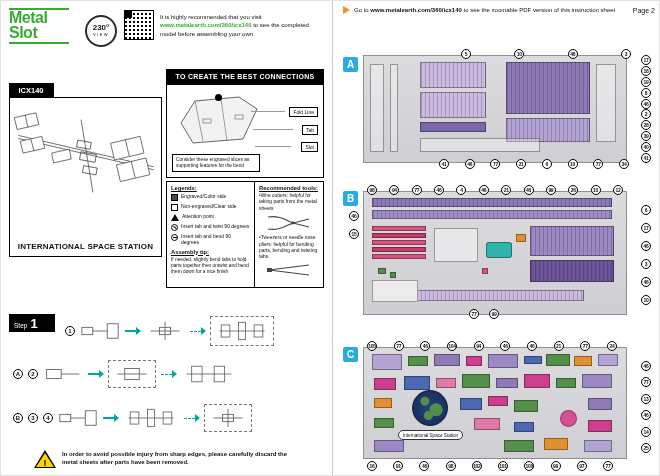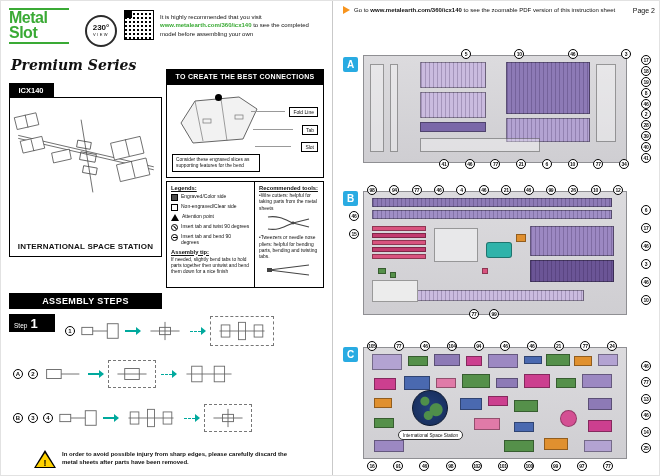--- a/index.html
+++ b/index.html
@@ -119,21 +119,20 @@
     </div>
 
     <div class="qr"></div>
 
     <div class="visit">
       <span>It is highly recommended that you visit</span>
       <span class="url">www.metalearth.com/360/icx140</span>
       <span>to see the completed model before assembling your own</span>
     </div>
 
-    <div class="series">Premium Series</div>
 
     <div class="model-box">
       <div class="model-code">ICX140</div>
       <svg class="iss" width="148" height="112" viewBox="0 0 150 114">
         <g fill="none" stroke="#4a4a4a" stroke-width="0.8">
           <line x1="6" y1="34" x2="144" y2="66"></line>
             <line x1="6" y1="37" x2="144" y2="69"></line>
           <polygon points="2,16 24,11 27,23 5,28" fill="#fff"></polygon>
           <polygon points="8,40 30,35 33,47 11,52" fill="#fff"></polygon>
           <line x1="13" y1="13" x2="16" y2="26"></line>
@@ -216,21 +215,20 @@
         <svg class="tool" width="46" height="14" viewBox="0 0 46 14">
           <g fill="none" stroke="#444" stroke-width="1.1">
               <path d="M3 7 L43 2"></path>
               <path d="M3 7 L43 12"></path>
             </g>
           <rect x="1" y="5" width="5" height="4" fill="#444"></rect>
         </svg>
       </div>
     </div>
 
-    <div class="bar steps-bar">ASSEMBLY STEPS</div>
 
     <div class="steps">
       <div class="step1">
         <span class="sw">Step</span>
         <span class="sn">1</span>
       </div>
 
       <div class="srow srow1">
         <span class="co">1</span>
         <svg width="40" height="24" viewBox="0 0 44 26">

